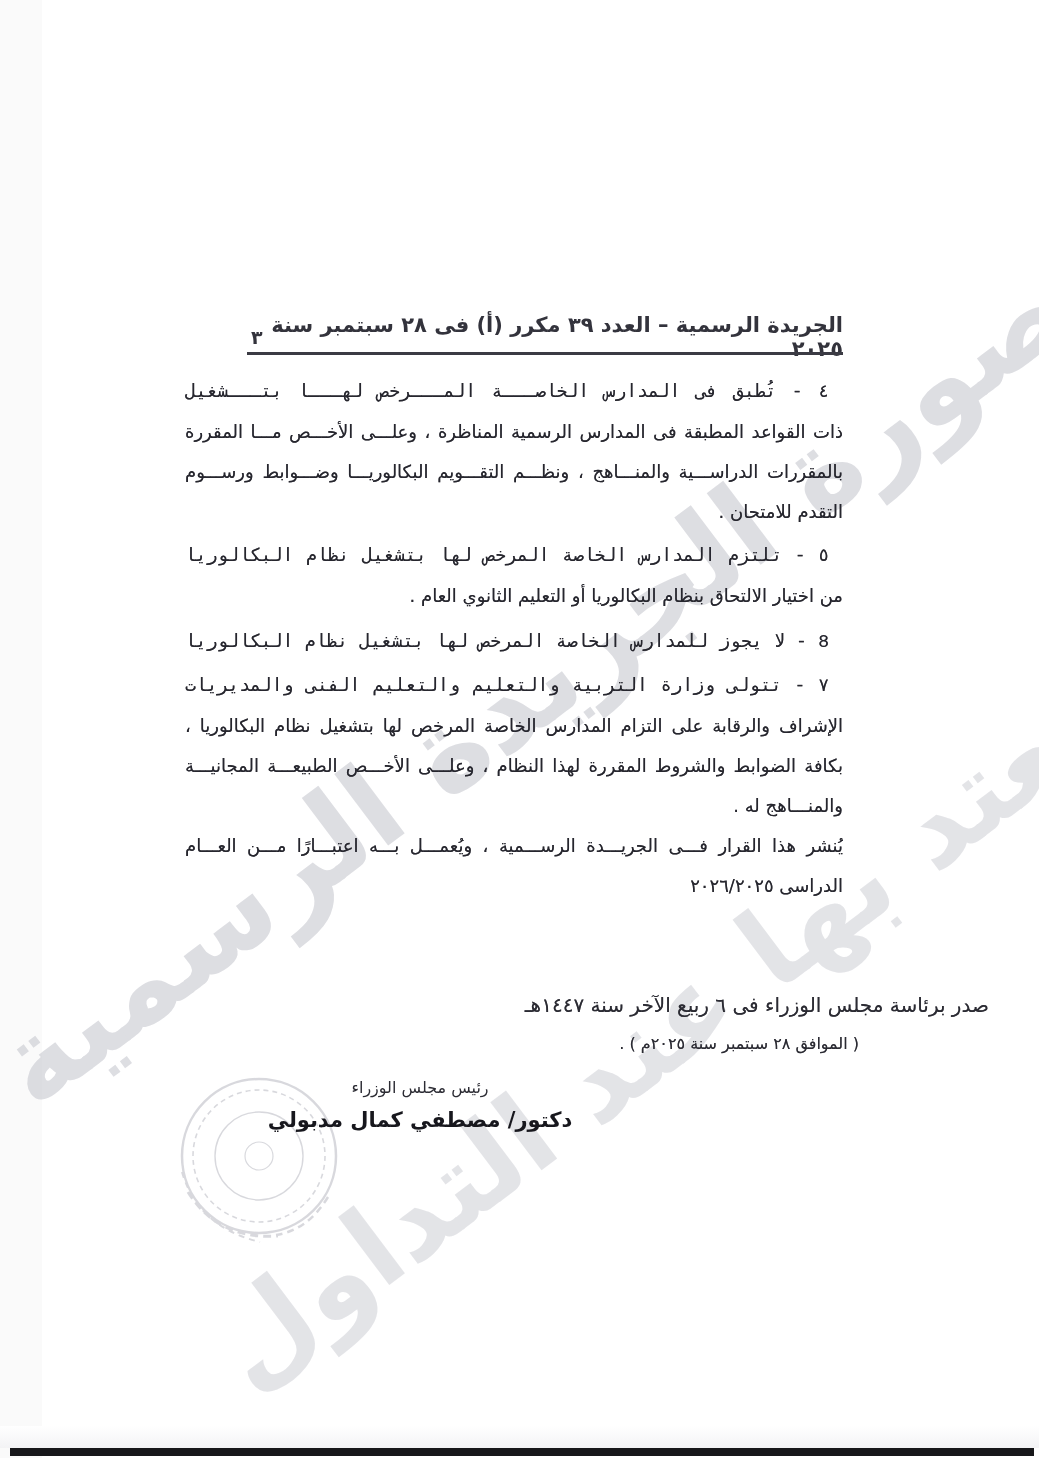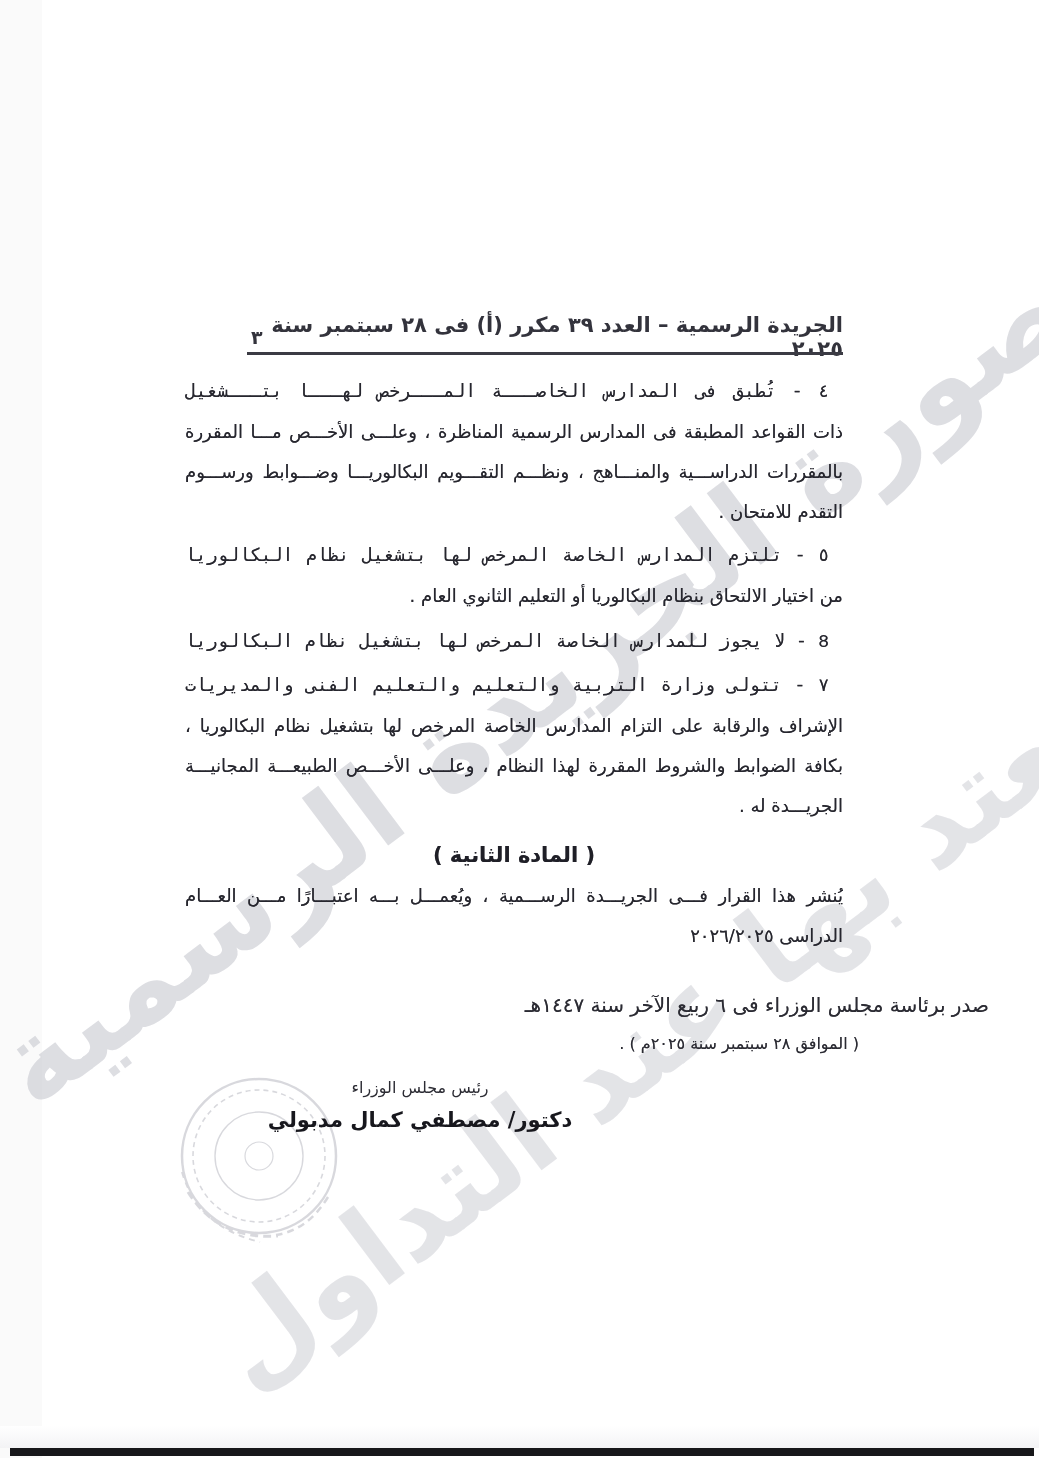--- a/index.html
+++ b/index.html
@@ -85,23 +85,22 @@
       <div class="bl j ind">٥ - تلتزم المدارس الخاصة المرخص لها بتشغيل نظام البكالوريا بتمكين الطالب</div>
       <div class="bl s">من اختيار الالتحاق بنظام البكالوريا أو التعليم الثانوي العام .</div>
     </div>
     <div class="para mt6">
       <div class="bl j ind">8 - لا يجوز للمدارس الخاصة المرخص لها بتشغيل نظام البكالوريا تحصيل أية</div>
     </div>
     <div class="para mt4">
       <div class="bl j ind">٧ - تتولى وزارة التربية والتعليم والتعليم الفنى والمديريات التعليمية المختـــصة</div>
       <div class="bl j">الإشراف والرقابة على التزام المدارس الخاصة المرخص لها بتشغيل نظام البكالوريا ،</div>
       <div class="bl j">بكافة الضوابط والشروط المقررة لهذا النظام ، وعلـــى الأخـــص الطبيعـــة المجانيـــة</div>
-      <div class="bl s">الجريـــدة له .</div>
+      <div class="bl s">والمنـــاهج له .</div>
     </div>
-    <div class="art-head">( المادة الثانية )</div>
     <div class="para">
       <div class="bl j">يُنشر هذا القرار فـــى الجريـــدة الرســـمية ، ويُعمـــل بـــه اعتبـــارًا مـــن العـــام</div>
       <div class="bl s">الدراسى ٢٠٢٦/٢٠٢٥</div>
     </div>
   </div>
 
   <div class="issued1">صدر برئاسة مجلس الوزراء فى ٦ ربيع الآخر سنة ١٤٤٧هـ</div>
   <div class="issued2">( الموافق ٢٨ سبتمبر سنة ٢٠٢٥م ) .</div>
 
   <div class="sig">

